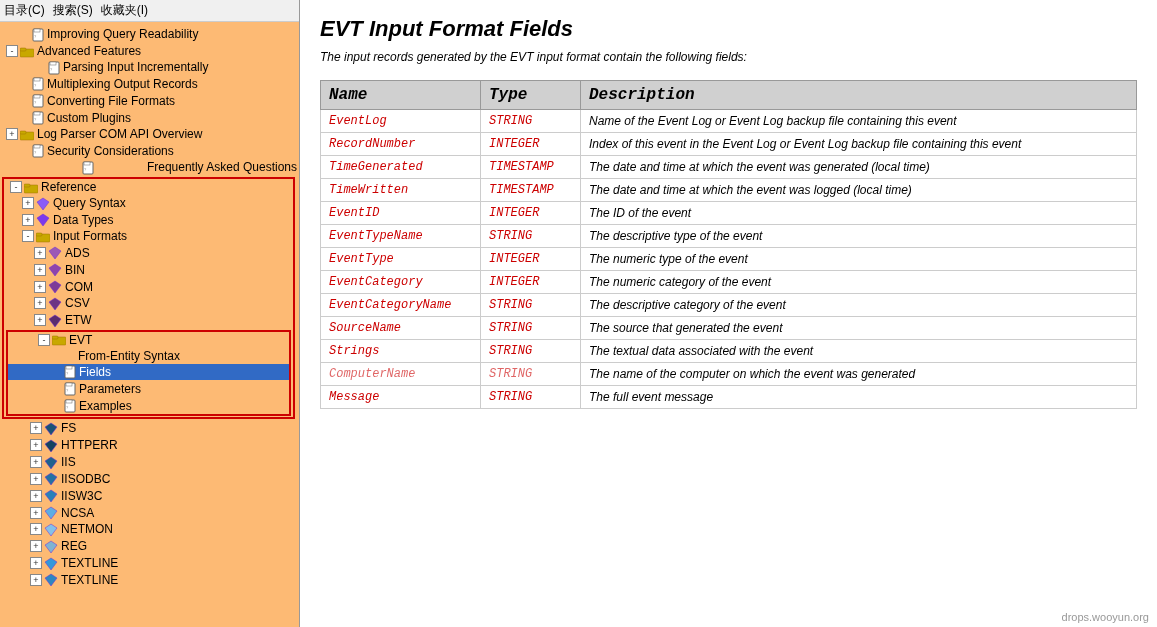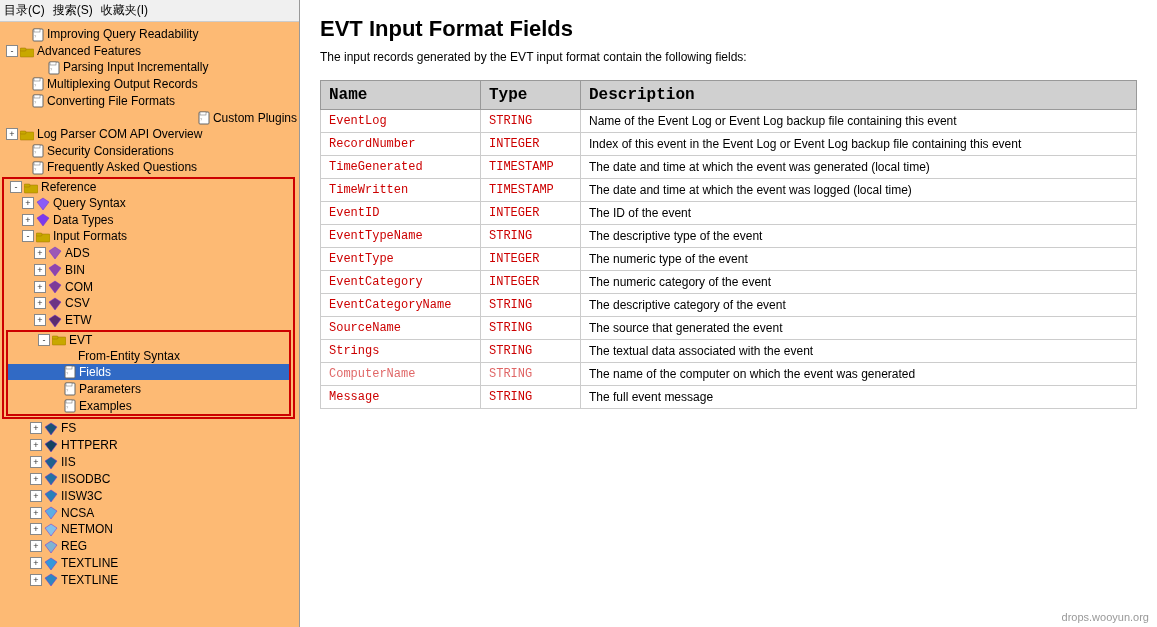--- a/index.html
+++ b/index.html
@@ -52,20 +52,21 @@
       background: #fff;
       color: #333;
     }
 
     
     #main {
       flex: 1;
       overflow-y: auto;
       padding: 16px 20px;
       height: 505px;
+      font-style: italic;
     }
 
     h1 { font-size: 22px; font-weight: bold; margin-bottom: 8px; color: #000; }
     .subtitle { font-size: 12px; margin-bottom: 16px; color: #000; }
 
     
     .data-table {
       border-collapse: collapse;
       width: 100%;
       font-size: 12px;
@@ -176,21 +177,21 @@
       </div>
       <div class="tree-item" style="padding-left: 18px;">
         <span style="width:14px;display:inline-block;"></span>
         <span style="display:inline-block;margin-right:3px;"><svg width="12" height="14" viewBox="0 0 12 14">
             <rect x="1" y="1" width="10" height="12" rx="1" fill="#fff" stroke="#666" stroke-width="1"></rect>
             <rect x="2" y="1" width="6" height="3" fill="#fff" stroke="#666" stroke-width="0.5"></rect>
             <text x="2" y="10" font-size="4" fill="#999">?</text>
           </svg></span>
         <span class="tree-label">Converting File Formats</span>
       </div>
-      <div class="tree-item" style="padding-left: 18px; justify-content: flex-end;">
+      <div class="tree-item" style="padding-left: 18px;">
         <span style="width:14px;display:inline-block;"></span>
         <span style="display:inline-block;margin-right:3px;"><svg width="12" height="14" viewBox="0 0 12 14">
             <rect x="1" y="1" width="10" height="12" rx="1" fill="#fff" stroke="#666" stroke-width="1"></rect>
             <rect x="2" y="1" width="6" height="3" fill="#fff" stroke="#666" stroke-width="0.5"></rect>
             <text x="2" y="10" font-size="4" fill="#999">?</text>
           </svg></span>
         <span class="tree-label">Custom Plugins</span>
       </div>
       <div class="tree-item" style="padding-left: 6px;">
         <span class="expand-icon">+</span>
@@ -202,21 +203,21 @@
       </div>
       <div class="tree-item" style="padding-left: 18px;">
         <span style="width:14px;display:inline-block;"></span>
         <span style="display:inline-block;margin-right:3px;"><svg width="12" height="14" viewBox="0 0 12 14">
             <rect x="1" y="1" width="10" height="12" rx="1" fill="#fff" stroke="#666" stroke-width="1"></rect>
             <rect x="2" y="1" width="6" height="3" fill="#fff" stroke="#666" stroke-width="0.5"></rect>
             <text x="2" y="10" font-size="4" fill="#999">?</text>
           </svg></span>
         <span class="tree-label">Security Considerations</span>
       </div>
-      <div class="tree-item" style="padding-left: 18px;">
+      <div class="tree-item" style="padding-left: 18px; justify-content: space-between;">
         <span style="width:14px;display:inline-block;"></span>
         <span style="display:inline-block;margin-right:3px;"><svg width="12" height="14" viewBox="0 0 12 14">
             <rect x="1" y="1" width="10" height="12" rx="1" fill="#fff" stroke="#666" stroke-width="1"></rect>
             <rect x="2" y="1" width="6" height="3" fill="#fff" stroke="#666" stroke-width="0.5"></rect>
             <text x="2" y="10" font-size="4" fill="#999">?</text>
           </svg></span>
         <span class="tree-label">Frequently Asked Questions</span>
       </div>
       <div style="border: 2px solid rgb(204, 0, 0); margin: 1px 4px 1px 2px;">
         <div class="tree-item" style="padding-left: 6px;">

